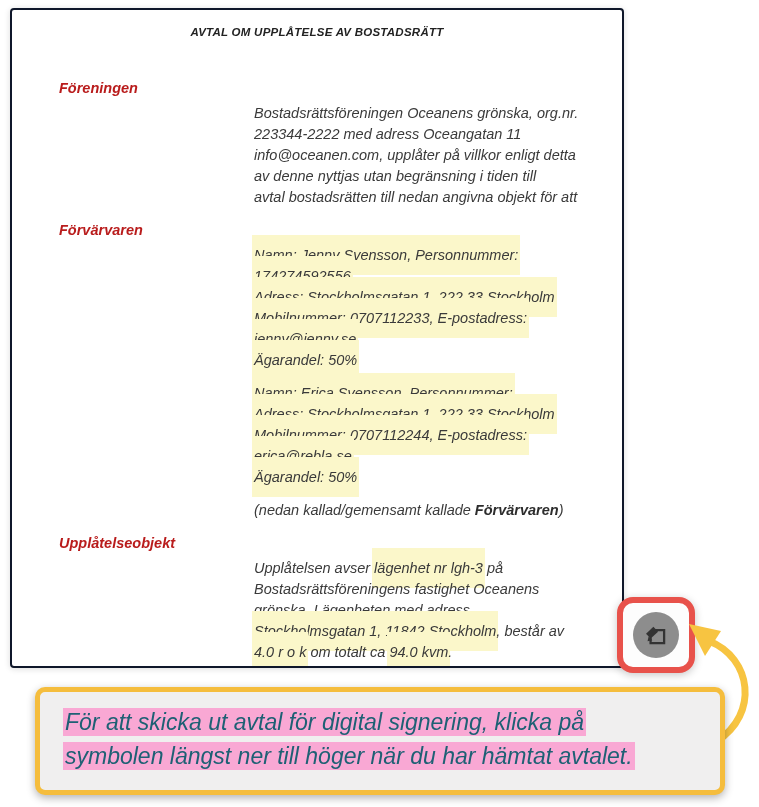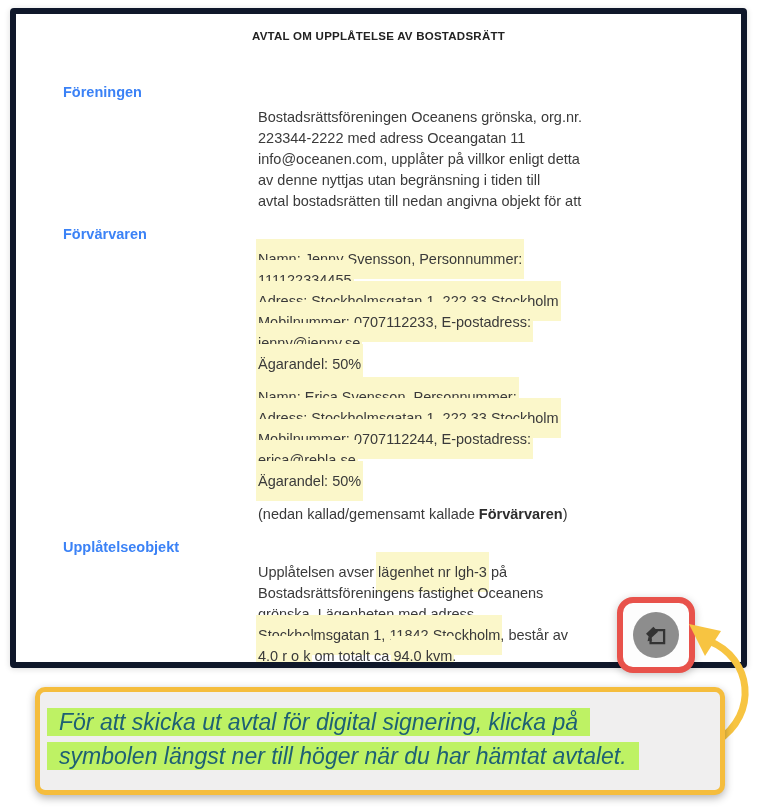--- a/index.html
+++ b/index.html
@@ -8,41 +8,42 @@
     width: 759px; height: 807px;
     background: #ffffff;
     font-family: "Liberation Sans", sans-serif;
     position: relative; overflow: hidden;
   }
   .stage { position: relative; width: 759px; height: 807px; background: #fff; }
 
   
   .doc-card {
     position: absolute; left: 10px; top: 8px;
-    width: 737px; height: 660px;
+    width: 614px; height: 660px;
     background: #ffffff;
-    border: 6px solid #0f172a;
+    border: 2px solid #0f172a;
     border-radius: 4px;
     box-shadow: 0 1px 6px rgba(0,0,0,0.14);
     overflow: hidden;
+    font-style: italic;
   }
   .doc-title {
     text-align: center;
     font-weight: bold;
     font-size: 11.5px;
     letter-spacing: 0.25px;
     color: #222;
     margin-top: 16px;
   }
   .doc-sections { margin-top: 40px; }
   .doc-row { display: flex; padding-left: 47px; margin-bottom: 12px; }
   .doc-label {
     flex: 0 0 195px; width: 195px;
     font-weight: bold; font-size: 14.5px; line-height: 21px;
-    color: #3b82f6;
+    color: #b91c1c;
   }
   .doc-content { flex: 1; margin-top: 25px; }
   .doc-para { margin-bottom: 12px; }
   .doc-para:last-child { margin-bottom: 0; }
   .doc-line {
     font-size: 14.5px; line-height: 21px;
     color: #3a3a3a; white-space: nowrap;
   }
   .hl { background: #fbf7ca; padding: 12px 2px; margin: 0 -2px; }
   .b { font-weight: bold; color: #2d2d2d; }
@@ -78,21 +79,21 @@
     box-shadow: 0 3px 8px rgba(0,0,0,0.3);
     padding: 13px 10px 0 7px;
   }
   .callout-line {
     font-style: italic;
     font-size: 23px;
     line-height: 34px;
     color: #1e6074;
     white-space: nowrap;
   }
-  .callout-line .cl-hl { background: #bef264; padding: 1px 12px; }
+  .callout-line .cl-hl { background: #f9a8d4; padding: 1px 2px; margin-left: 16px; }
 </style>
 </head>
 <body>
 
 <div class="stage">
 
   <div class="doc-card">
     <div class="doc-title">AVTAL OM UPPLÅTELSE AV BOSTADSRÄTT</div>
     <div class="doc-sections">
         <div class="doc-row">
@@ -105,21 +106,21 @@
               <div class="doc-line"><span>av denne nyttjas utan begränsning i tiden till</span></div>
               <div class="doc-line"><span>avtal bostadsrätten till nedan angivna objekt för att</span></div>
             </div>
           </div>
         </div>
         <div class="doc-row">
           <div class="doc-label">Förvärvaren</div>
           <div class="doc-content">
             <div class="doc-para">
               <div class="doc-line"><span class="hl">Namn: Jenny Svensson, Personnummer:</span></div>
-              <div class="doc-line"><span class="hl">111122334455</span></div>
+              <div class="doc-line"><span class="hl">174274592556</span></div>
               <div class="doc-line"><span class="hl">Adress: Stockholmsgatan 1, 222 33 Stockholm</span></div>
               <div class="doc-line"><span class="hl">Mobilnummer: 0707112233, E-postadress:</span></div>
               <div class="doc-line"><span class="hl">jenny@jenny.se</span></div>
               <div class="doc-line"><span class="hl">Ägarandel: 50%</span></div>
             </div>
             <div class="doc-para">
               <div class="doc-line"><span class="hl">Namn: Erica Svensson, Personnummer:</span></div>
               <div class="doc-line"><span class="hl">Adress: Stockholmsgatan 1, 222 33 Stockholm</span></div>
               <div class="doc-line"><span class="hl">Mobilnummer: 0707112244, E-postadress:</span></div>
               <div class="doc-line"><span class="hl">erica@rebla.se</span></div>

